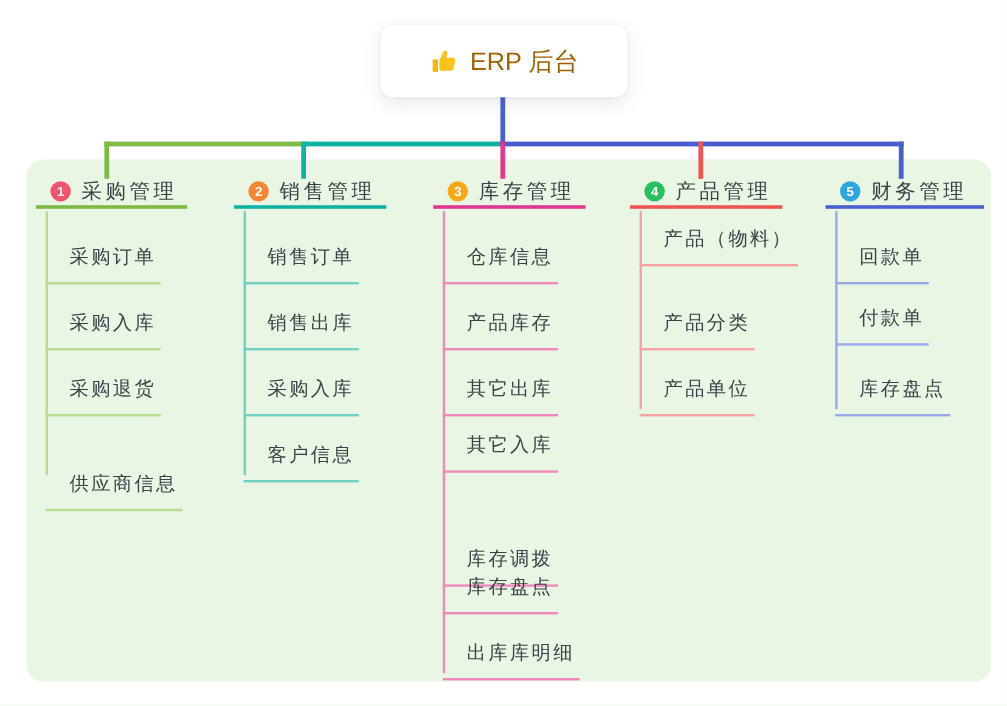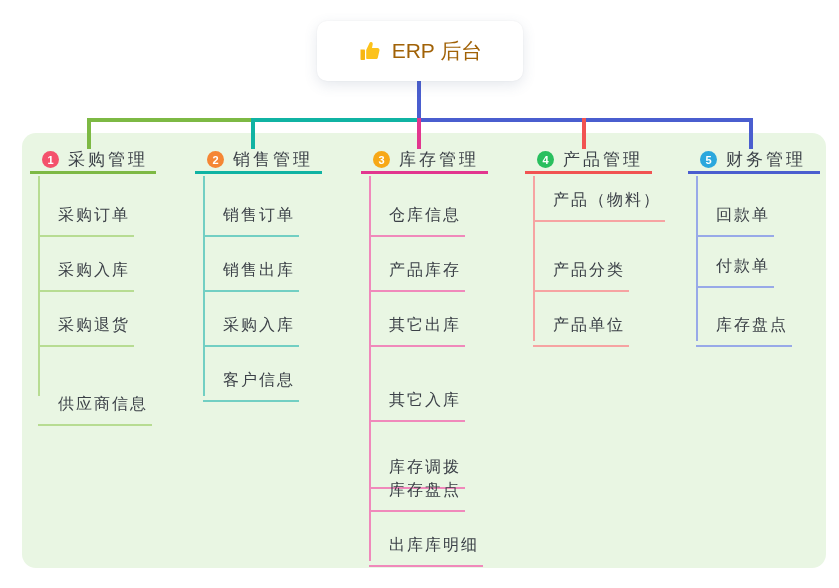--- a/index.html
+++ b/index.html
@@ -75,21 +75,21 @@
     <div class="child-node" style="left: 203px; top: 372px; border-bottom-color: rgb(114, 207, 195);">客户信息</div>
     <div class="line" style="left: 417px; top: 118px; width: 4px; height: 31px; background: rgb(226, 54, 143);"></div>
     <div class="branch-header" style="left: 361px; width: 127px; border-bottom-color: rgb(226, 54, 143);">
       <span class="badge" style="background: rgb(247, 168, 23);">3</span>
       <span>库存管理</span>
     </div>
     <div class="line" style="left: 369px; top: 176px; width: 2px; height: 385px; background: rgb(240, 137, 187);"></div>
     <div class="child-node" style="left: 369px; top: 207px; border-bottom-color: rgb(240, 137, 187);">仓库信息</div>
     <div class="child-node" style="left: 369px; top: 262px; border-bottom-color: rgb(240, 137, 187);">产品库存</div>
     <div class="child-node" style="left: 369px; top: 317px; border-bottom-color: rgb(240, 137, 187);">其它出库</div>
-    <div class="child-node" style="left: 369px; top: 392px; border-bottom-color: rgb(240, 137, 187);">其它入库</div>
+    <div class="child-node" style="left: 369px; top: 364px; border-bottom-color: rgb(240, 137, 187);">其它入库</div>
     <div class="child-node" style="left: 369px; top: 427px; border-bottom-color: rgb(240, 137, 187); margin-top: 32px;">库存调拨</div>
     <div class="child-node" style="left: 369px; top: 482px; border-bottom-color: rgb(240, 137, 187);">库存盘点</div>
     <div class="child-node" style="left: 369px; top: 537px; border-bottom-color: rgb(240, 137, 187);">出库库明细</div>
     <div class="line" style="left: 582px; top: 118px; width: 4px; height: 31px; background: rgb(241, 83, 82);"></div>
     <div class="branch-header" style="left: 525px; width: 127px; border-bottom-color: rgb(241, 83, 82);">
       <span class="badge" style="background: rgb(41, 191, 94);">4</span>
       <span>产品管理</span>
     </div>
     <div class="line" style="left: 533px; top: 176px; width: 2px; height: 165px; background: rgb(246, 163, 162);"></div>
     <div class="child-node" style="left: 533px; top: 192px; border-bottom-color: rgb(246, 163, 162);">产品（物料）</div>

